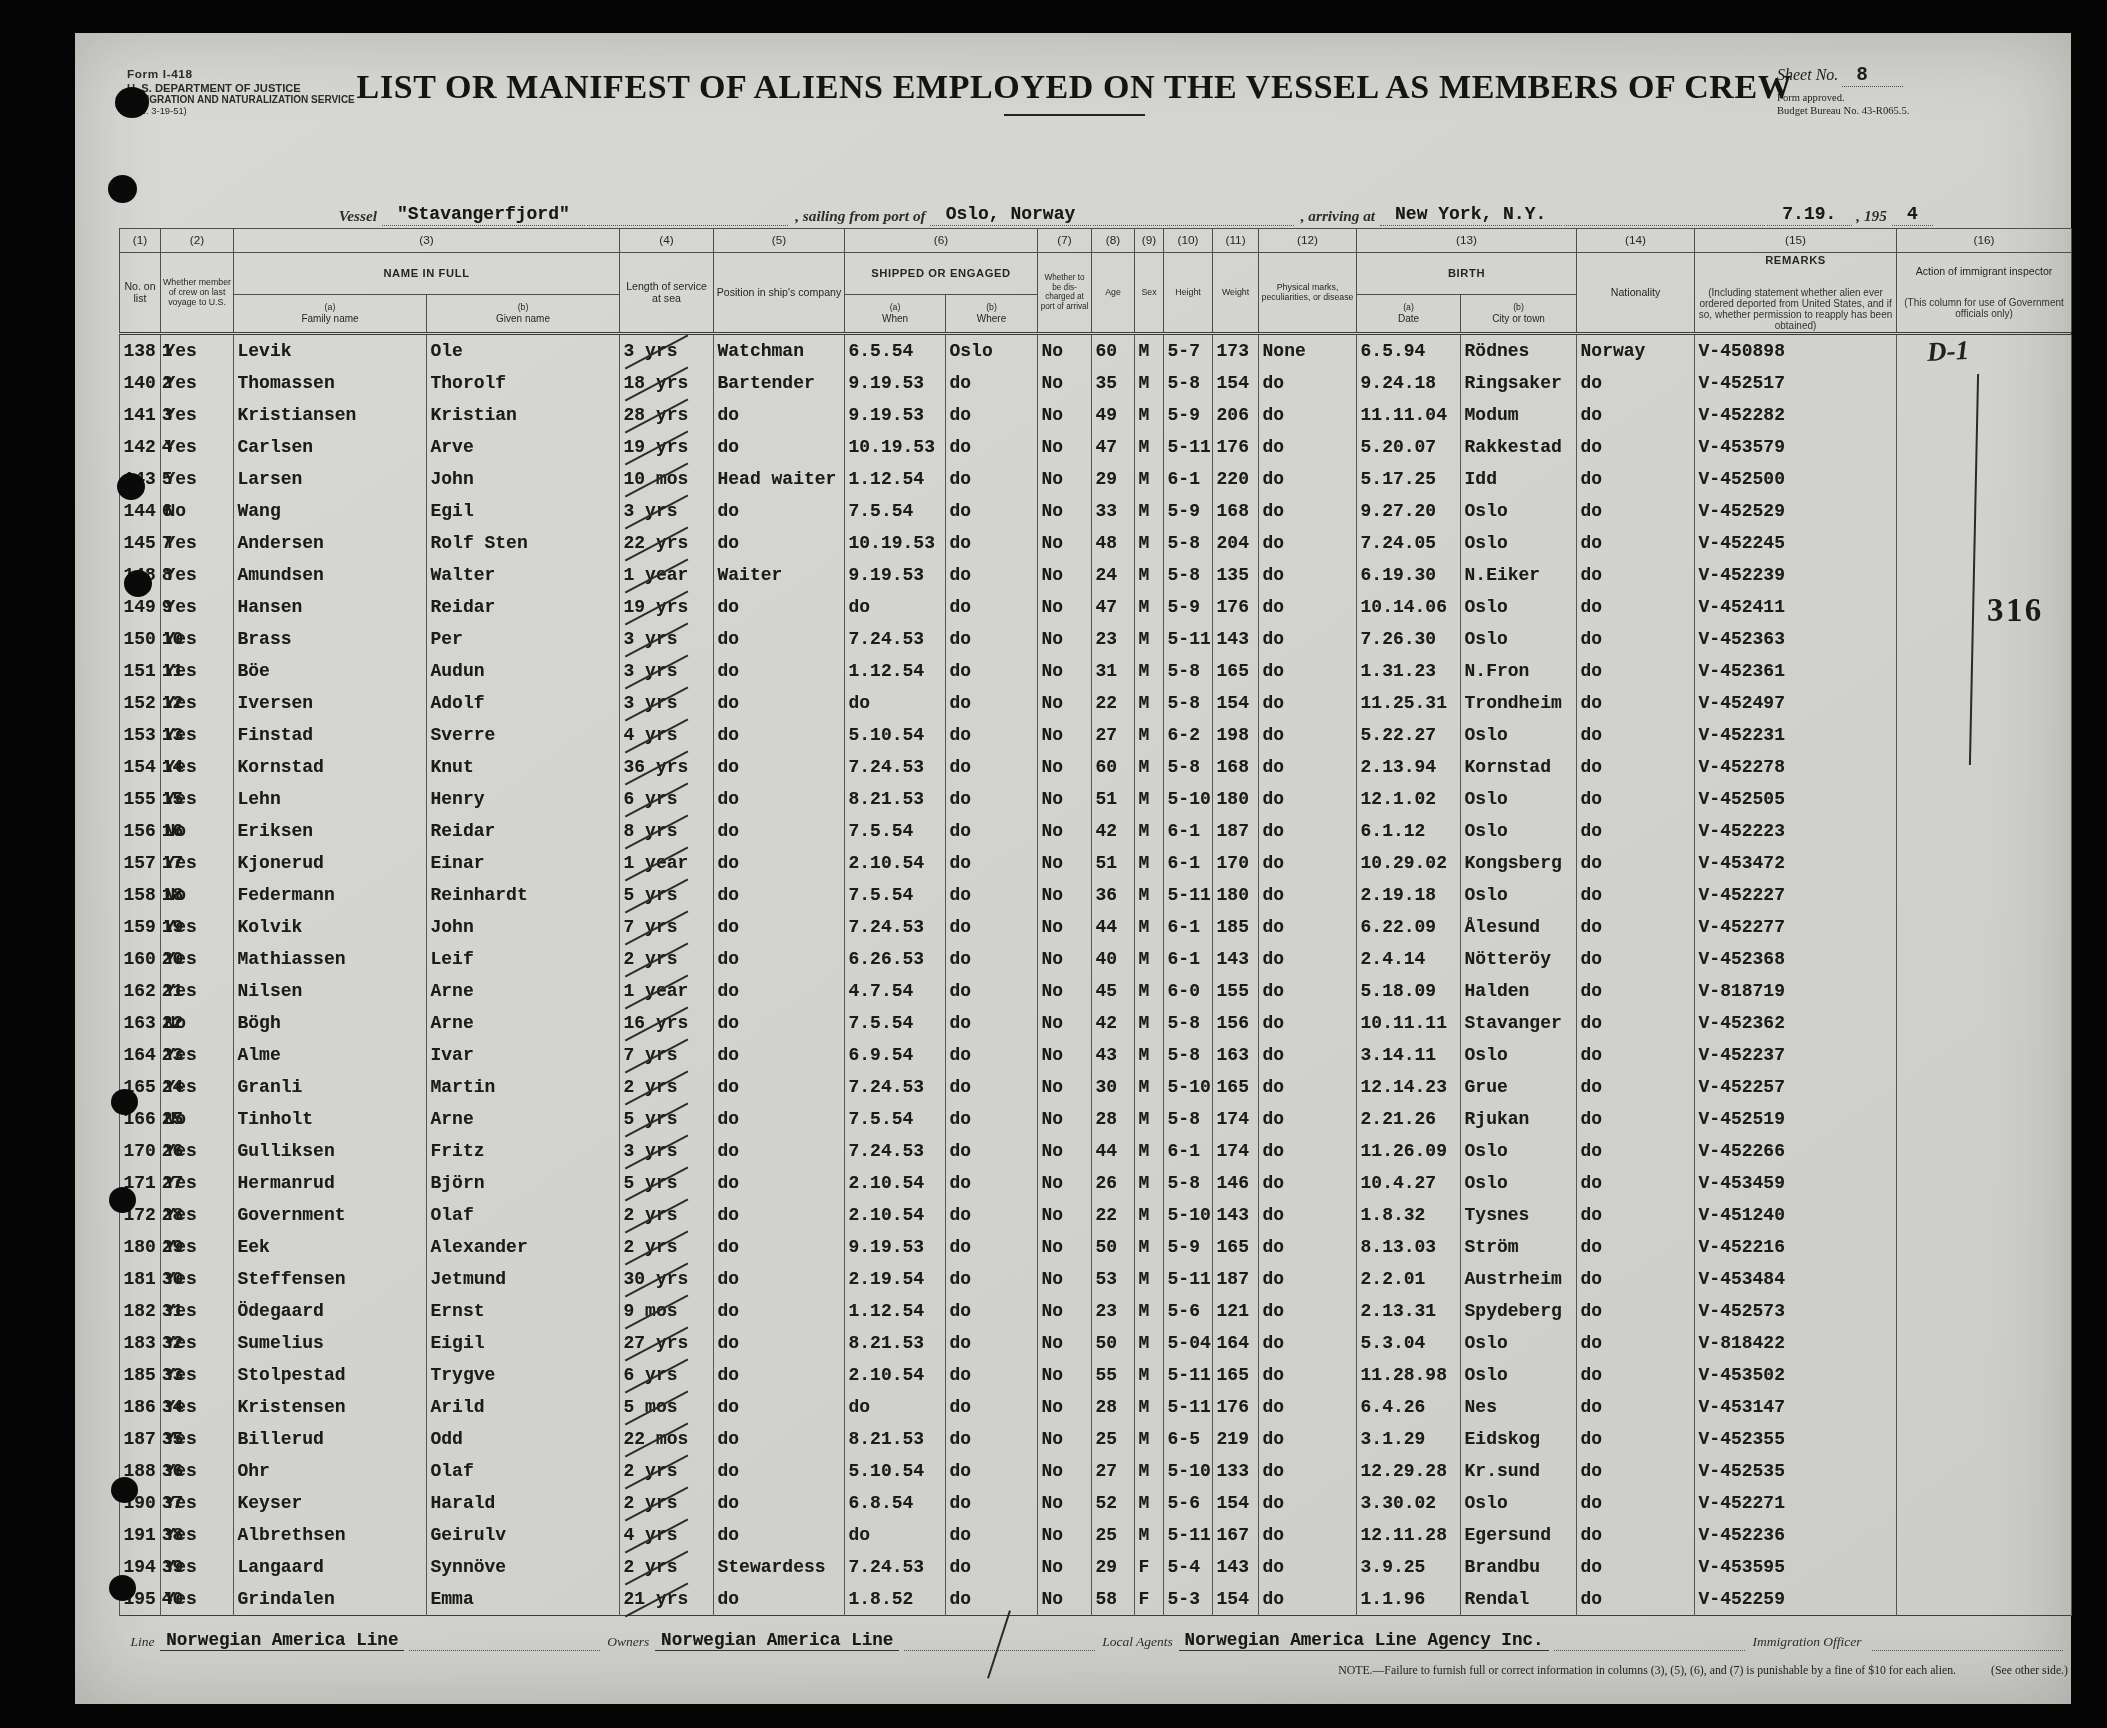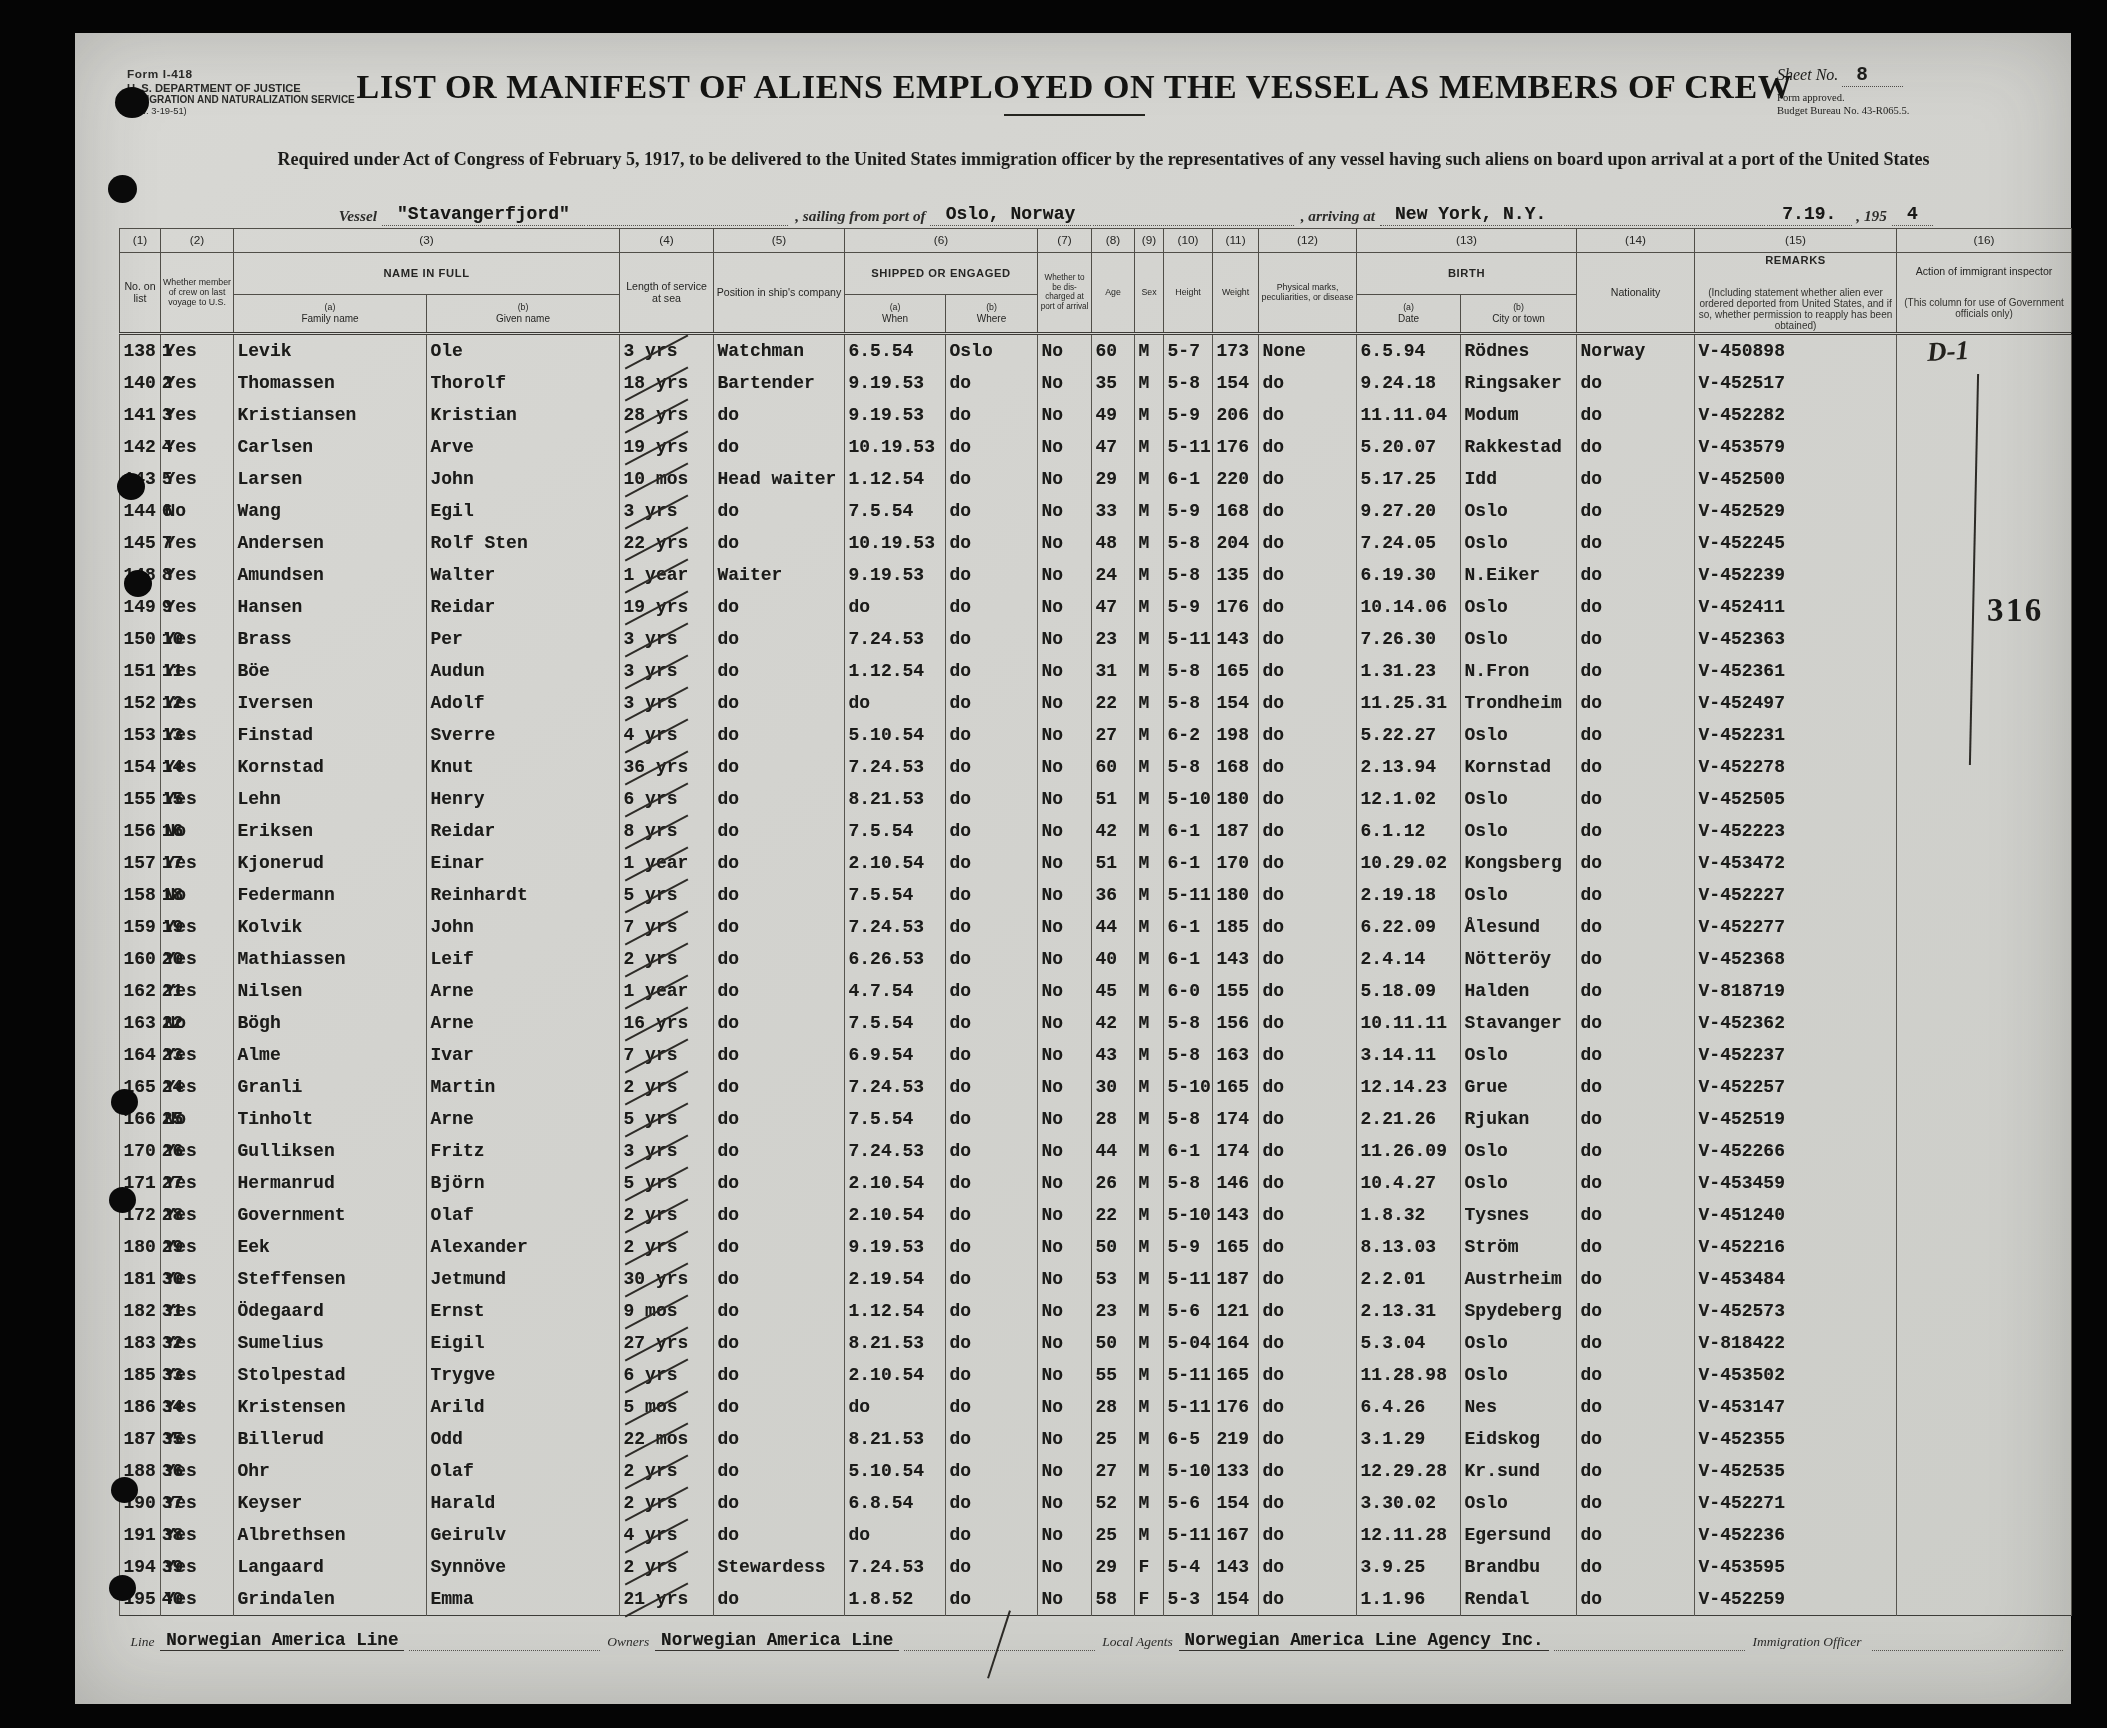--- a/index.html
+++ b/index.html
@@ -114,21 +114,20 @@
     <div class="sheet-line">
       <span>Sheet No.</span>
       <span class="sheet-no">8</span>
     </div>
     <div class="approved">
       <span>Form approved.</span><br>
       <span>Budget Bureau No. 43-R065.5.</span>
     </div>
   </div>
 
-  <div class="req-line">Required under Act of Congress of February 5, 1917, to be delivered to the United States immigration officer by the representatives of any vessel having such aliens on board upon arrival at a port of the United States</div>
 
   <div class="vessel-line">
     <span class="vl-label">Vessel</span>
     <span class="typed vl-typed">"Stavangerfjord"</span>
     <span class="vl-lead"></span>
     <span class="vl-label">, sailing from port of</span>
     <span class="typed vl-typed">Oslo, Norway</span>
     <span class="vl-lead"></span>
     <span class="vl-label">, arriving at</span>
     <span class="typed vl-typed">New York, N.Y.</span>
@@ -1101,20 +1100,24 @@
     <span class="ft-lead"></span>
     <span class="ft-label">Owners</span>
     <span class="typed ft-typed">Norwegian America Line</span>
     <span class="ft-lead"></span>
     <span class="ft-label">Local Agents</span>
     <span class="typed ft-typed">Norwegian America Line Agency Inc.</span>
     <span class="ft-lead"></span>
     <span class="ft-label">Immigration Officer</span>
     <span class="ft-lead"></span>
   </div>
+  <div class="note-line">
+    <span>NOTE.—Failure to furnish full or correct information in columns (3), (5), (6), and (7) is punishable by a fine of $10 for each alien.</span>
+    <span>(See other side.)</span>
+  </div>
 
   <div class="blob" style="left:40px;top:54px;width:34px;height:31px;"></div>
   <div class="blob" style="left:33px;top:142px;width:29px;height:28px;"></div>
   <div class="blob" style="left:42px;top:440px;width:28px;height:27px;"></div>
   <div class="blob" style="left:49px;top:537px;width:28px;height:27px;"></div>
   <div class="blob" style="left:36px;top:1056px;width:27px;height:26px;"></div>
   <div class="blob" style="left:34px;top:1154px;width:27px;height:26px;"></div>
   <div class="blob" style="left:36px;top:1444px;width:27px;height:26px;"></div>
   <div class="blob" style="left:34px;top:1542px;width:27px;height:26px;"></div>
 

